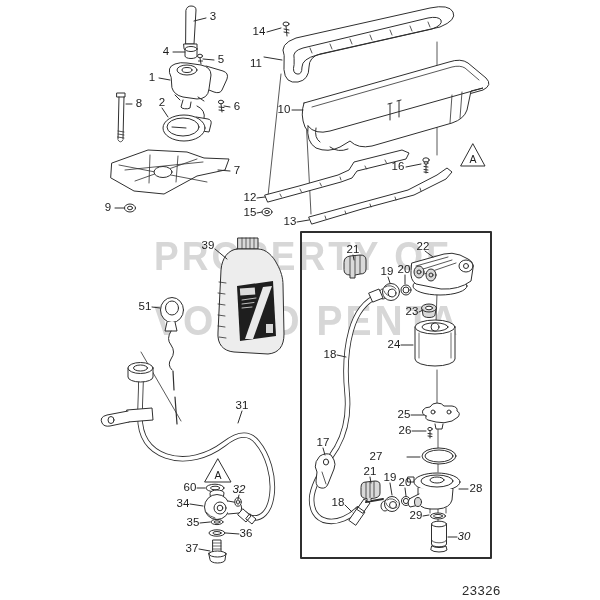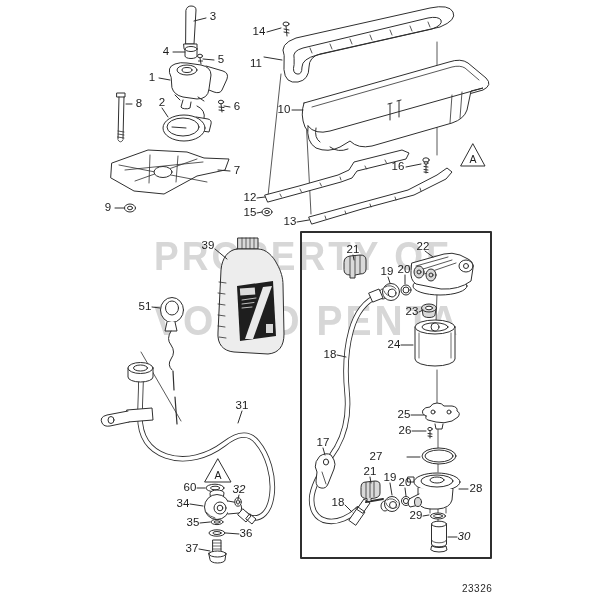--- a/index.html
+++ b/index.html
@@ -7,21 +7,21 @@
          font-family:"Liberation Sans", sans-serif;}
   #watermark{position:absolute;left:0;top:0;width:600px;height:600px;z-index:1;pointer-events:none;}
   .wm-line{position:absolute;font-weight:700;letter-spacing:3px;transform:scaleY(1.08);
            white-space:nowrap;}
   #wm1{left:154px;top:236px;font-size:37px;}
   #wm2{left:154px;top:299px;font-size:39px;}
   #art-svg{position:absolute;left:0;top:0;z-index:2;}
   #callout-layer{position:absolute;left:0;top:0;width:600px;height:600px;z-index:3;pointer-events:none;}
   .callout{position:absolute;transform:translate(-50%,-55%);font-size:11.5px;color:#1c1c1c;
            line-height:1;white-space:nowrap;}
-  #drawing-number{position:absolute;left:462px;top:583px;z-index:3;font-size:10px;color:#2a2a2a;
+  #drawing-number{position:absolute;left:462px;top:583px;z-index:3;font-size:13px;color:#2a2a2a;
                   letter-spacing:0.5px;}
   .fw{fill:#ffffff;}
   .fg{fill:#d9d9d9;}
   .fl{fill:#ededed;}
   text.marker-a{font-size:10.5px;fill:#1c1c1c;text-anchor:middle;font-family:"Liberation Sans",sans-serif;}
 </style>
 </head>
 <body>
 
 <div id="stage">

